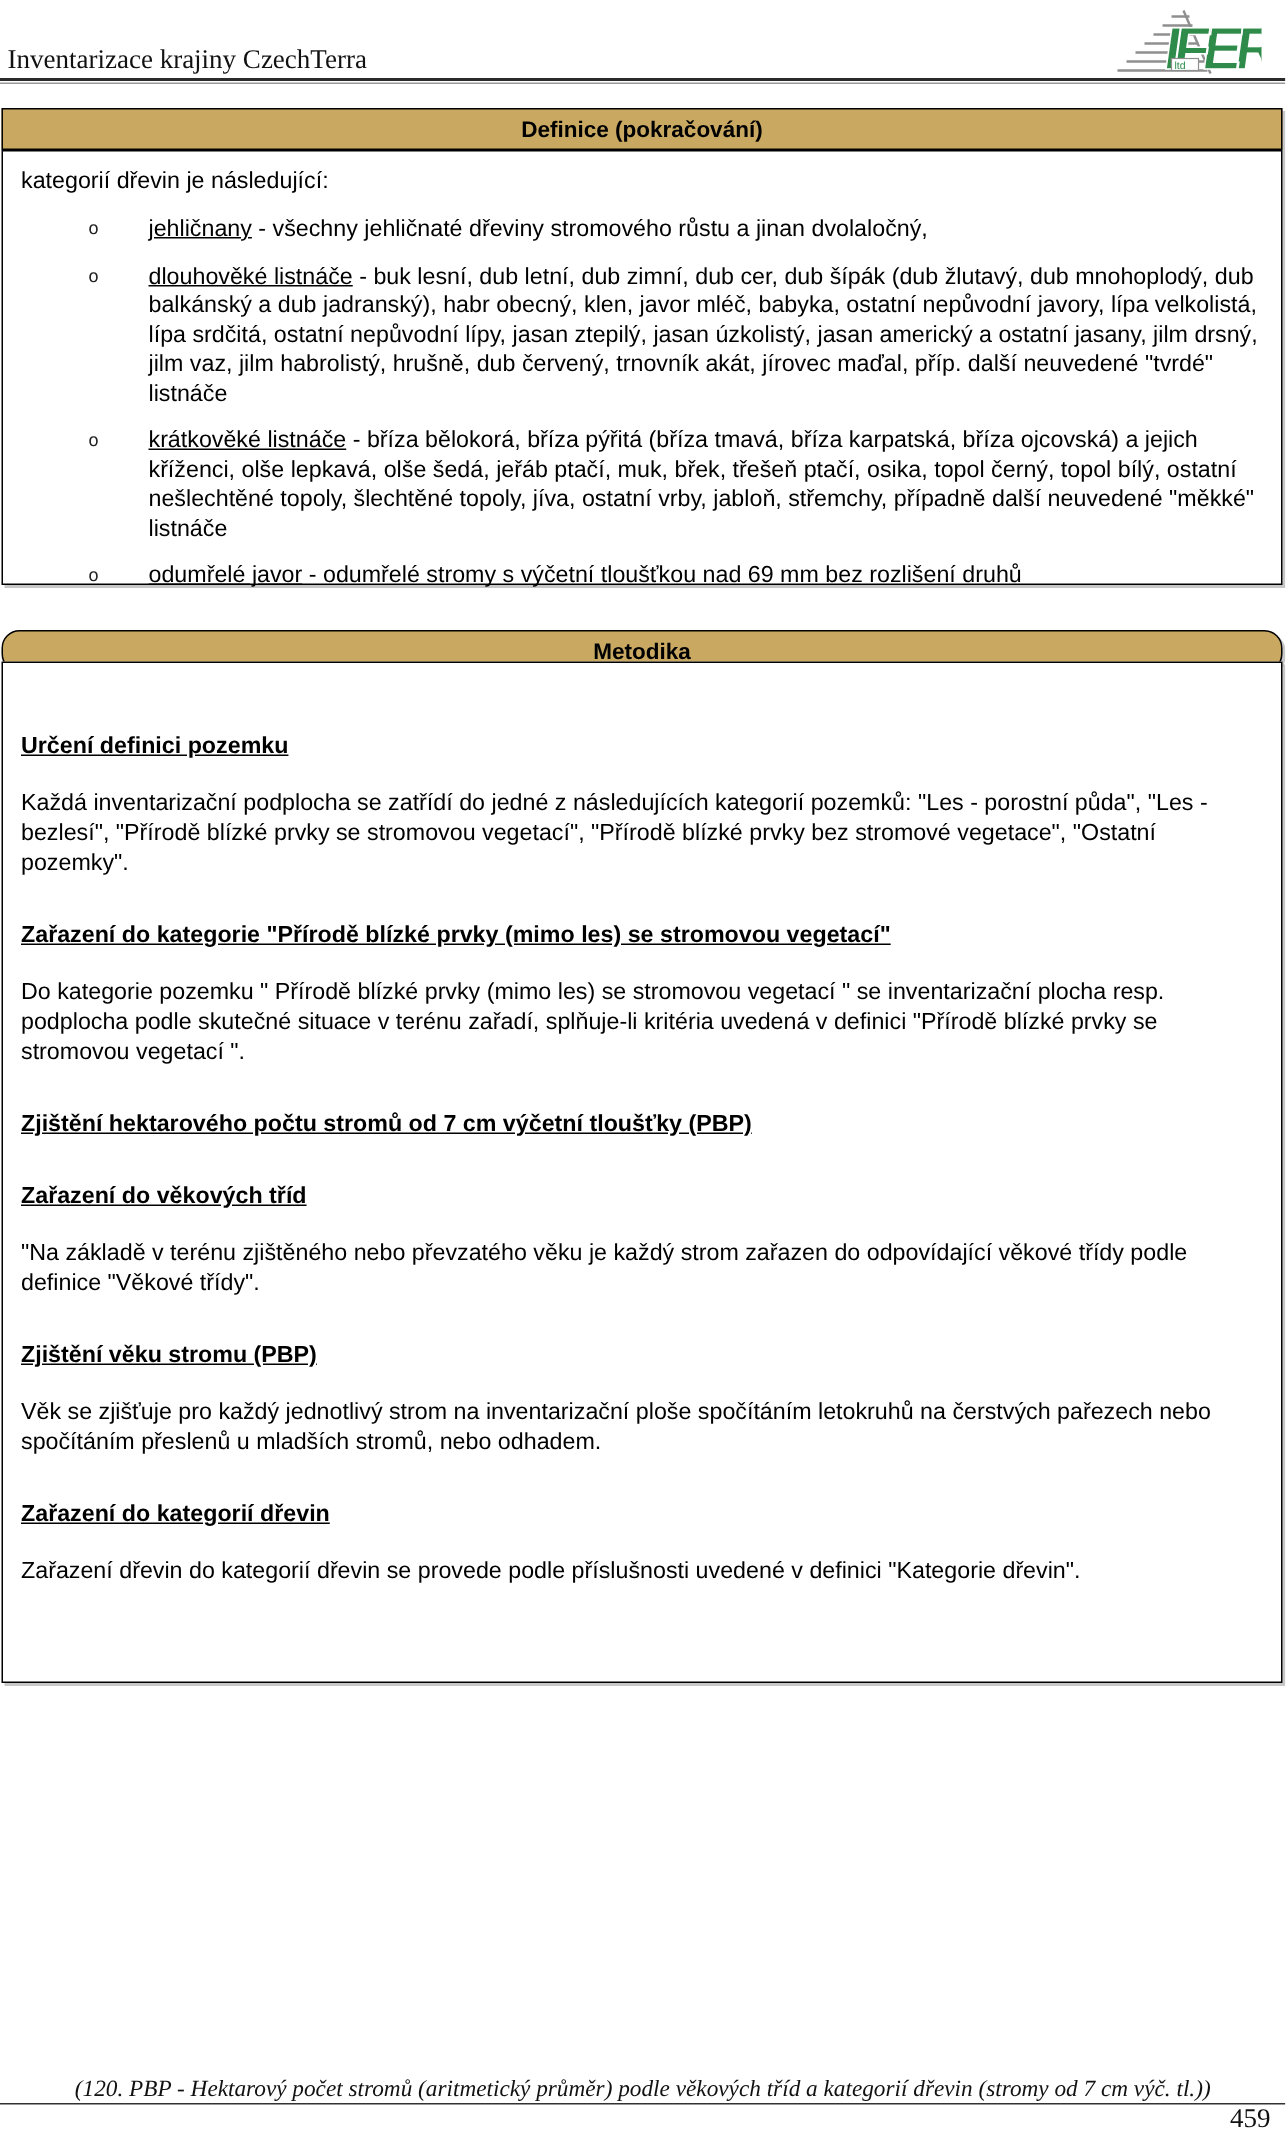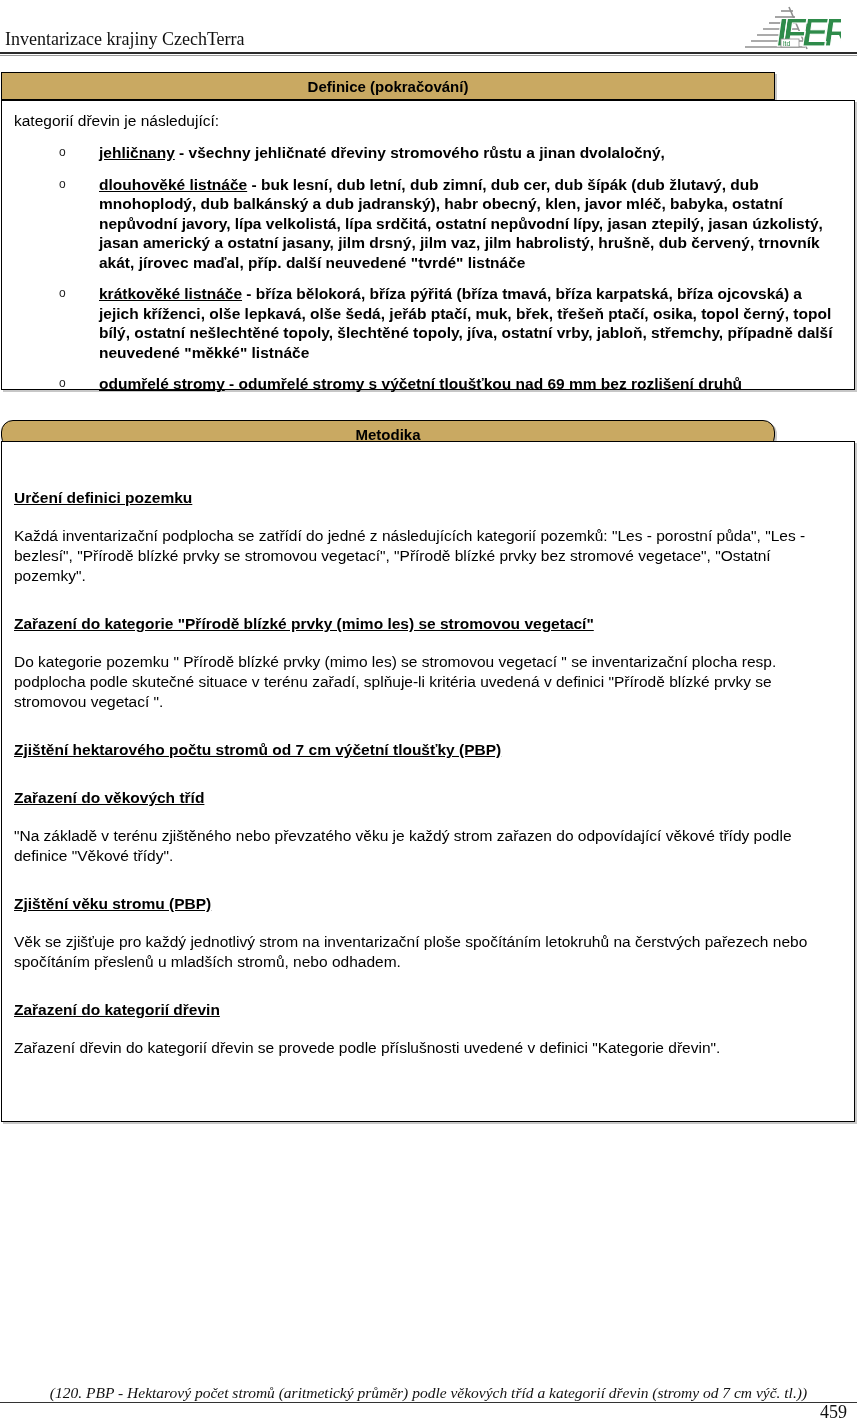--- a/index.html
+++ b/index.html
@@ -19,21 +19,21 @@
     font-size: 18px; color: #111;
     white-space: nowrap;
   }
   .logo { position: absolute; right: 16px; top: 1px; width: 100px; height: 58px; }
   .header-rule {
     position: absolute; top: 52px; left: 0; width: 857px; height: 4px;
     border-top: 2px solid #2b2b2b; border-bottom: 1px solid #9a9a9a;
   }
   
   .band {
-    position: absolute; left: 1px; width: 774px; height: 28px;
+    position: absolute; left: 1px; width: 854px; height: 28px;
     background: #c9a962;
     border: 1px solid #000;
     box-shadow: 2px 2px 0 rgba(0,0,0,.22);
     display: flex; align-items: center; justify-content: center;
   }
   .band-title { font-size: 15px; font-weight: bold; color: #000; }
   .band-definice { top: 72px; }
   .band-metodika { top: 420px; border-radius: 12px; }
   
   .box {
@@ -42,21 +42,21 @@
     box-shadow: 2px 2px 0 rgba(0,0,0,.22);
   }
   .box-definice { top: 100px; height: 290px; padding: 10px 15px 0 12px; }
   .box-metodika { top: 441px; height: 681px; padding: 20px 15px 0 12px; }
   .intro { margin: 0; font-size: 15.5px; line-height: 20px; }
   .bullet { display: flex; margin-top: 12px; }
   .bullet .marker {
     flex: 0 0 85px; padding-left: 45px;
     font-size: 12px; line-height: 19px; color: #222;
   }
-  .bullet p { margin: 0; flex: 1; font-size: 15.5px; line-height: 19.5px; font-weight: bold; }
+  .bullet p { margin: 0; flex: 1; font-size: 15.5px; line-height: 19.5px; }
   .term { text-decoration: underline; }
   .section-heading {
     margin: 28px 0 0; font-size: 15.5px; line-height: 20px;
     font-weight: bold; text-decoration: underline;
   }
   .section-heading.first { margin-top: 26px; }
   .section-body { margin: 18px 0 0; font-size: 15.5px; line-height: 20px; }
   
   .footer-caption {
     position: absolute; top: 1384px; left: 0; width: 857px;
@@ -120,21 +120,21 @@
       <p><span class="term">dlouhověké listnáče</span><span> - buk lesní, dub letní, dub zimní, dub cer, dub šípák (dub žlutavý, dub mnohoplodý, dub balkánský a dub jadranský), habr obecný, klen, javor mléč, babyka, ostatní nepůvodní javory, lípa velkolistá, lípa srdčitá, ostatní nepůvodní lípy, jasan ztepilý, jasan úzkolistý, jasan americký a ostatní jasany, jilm drsný, jilm vaz, jilm habrolistý, hrušně, dub červený, trnovník akát, jírovec maďal, příp. další neuvedené "tvrdé" listnáče</span></p>
     </div>
 
     <div class="bullet">
       <span class="marker">o</span>
       <p><span class="term">krátkověké listnáče</span><span> - bříza bělokorá, bříza pýřitá (bříza tmavá, bříza karpatská, bříza ojcovská) a jejich kříženci, olše lepkavá, olše šedá, jeřáb ptačí, muk, břek, třešeň ptačí, osika, topol černý, topol bílý, ostatní nešlechtěné topoly, šlechtěné topoly, jíva, ostatní vrby, jabloň, střemchy, případně další neuvedené "měkké" listnáče</span></p>
     </div>
 
     <div class="bullet">
       <span class="marker">o</span>
-      <p><span class="term">odumřelé stromy</span><span> - odumřelé stromy s výčetní tloušťkou nad 69 mm bez rozlišení druhů</span></p>
+      <p><span class="term">odumřelé javor</span><span> - odumřelé stromy s výčetní tloušťkou nad 69 mm bez rozlišení druhů</span></p>
     </div>
   </div>
 
   <div class="band band-metodika">
     <span class="band-title">Metodika</span>
   </div>
 
   <div class="box box-metodika">
     <h3 class="section-heading first">Určení definici pozemku</h3>
     <p class="section-body">Každá inventarizační podplocha se zatřídí do jedné z následujících kategorií pozemků: "Les - porostní půda", "Les - bezlesí", "Přírodě blízké prvky se stromovou vegetací", "Přírodě blízké prvky bez stromové vegetace", "Ostatní pozemky".</p>

